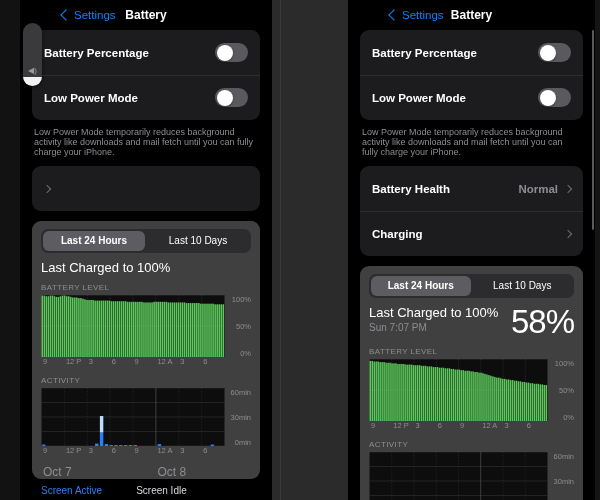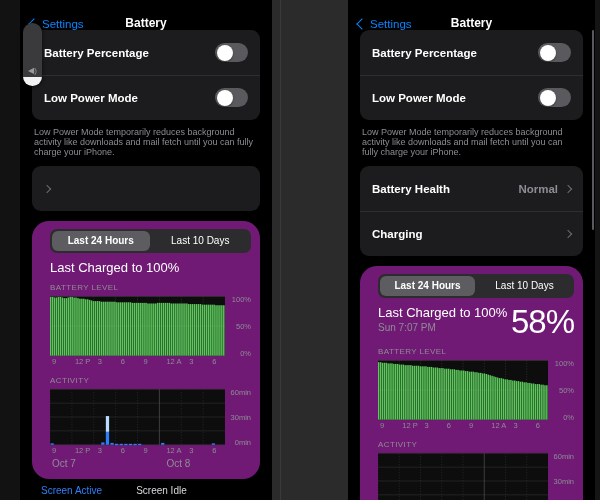--- a/index.html
+++ b/index.html
@@ -16,21 +16,21 @@
   
   .gap{position:absolute;left:272px;top:0;width:76px;height:500px;background:#2b2b2b;}
   .gap-line{position:absolute;left:280px;top:0;width:1px;height:500px;background:#3a3a3a;}
   .edge-right{position:absolute;left:595px;top:0;width:5px;height:500px;background:#151515;}
 
   .panel{position:absolute;top:0;background:#000;overflow:hidden;}
   .panel-left{left:20px;width:252px;height:500px;}
   .panel-right{left:348px;width:247px;height:500px;}
 
   
-  .navbar{position:relative;height:30px;display:flex;align-items:flex-end;}
+  .navbar{position:relative;height:30px;display:flex;align-items:center;padding-left:32px;}
   .back{display:flex;align-items:center;color:#0a84ff;font-size:11.5px;cursor:pointer;}
   .panel-left .back{margin-left:8px;}
   .panel-right .back{margin-left:8px;}
   .chev-back{
     display:inline-block;width:7px;height:7px;margin-right:4px;margin-left:2px;
     border-left:1.8px solid #0a84ff;border-bottom:1.8px solid #0a84ff;
     transform:rotate(45deg);
   }
   .nav-title{
     position:absolute;left:0;right:0;text-align:center;
@@ -64,21 +64,21 @@
     background:#fff;box-shadow:0 1px 2px rgba(0,0,0,.4);
   }
 
   
   .footnote{
     color:#8d8d93;font-size:9px;line-height:10px;
     padding:7px 14px 9px 14px;
   }
 
   
-  .usage-card{background:#701a75;border-radius:17px;margin:10px 12px 0 12px;padding:8px 9px 10px 18px;}
+  .usage-card{background:#404040;border-radius:9px;margin:10px 12px 0 12px;padding:8px 9px 10px 9px;}
 
   .segmented{
     display:flex;background:#2c2c2e;border-radius:7px;padding:2px;gap:2px;
   }
   .seg{
     flex:1;text-align:center;font-size:10px;color:#fff;padding:4px 0 5px 0;
     border-radius:6px;cursor:pointer;white-space:nowrap;
   }
   .seg.active{background:#5d5d61;font-weight:bold;}
 
@@ -91,21 +91,21 @@
 
   .chart-wrap{position:relative;display:flex;}
   .plot{position:relative;flex:1;}
   .plot svg{display:block;width:100%;}
   .y-axis{width:26px;position:relative;}
   .y-tick{position:absolute;right:0;color:#8d8d93;font-size:7.5px;white-space:nowrap;}
 
   .x-axis{position:relative;height:11px;margin-right:26px;}
   .x-tick{position:absolute;top:0;color:#8d8d93;font-size:7.5px;white-space:nowrap;}
   .date-axis{position:relative;height:12px;margin-right:26px;}
-  .date-tick{position:absolute;top:1px;color:#8d8d93;font-size:10px;}
+  .date-tick{position:absolute;top:8px;color:#8d8d93;font-size:12px;}
 
   .legend{display:flex;padding:6px 21px 0 21px;gap:34px;}
   .legend-item{font-size:10px;white-space:nowrap;}
   .legend-active{color:#2d7ff9;}
   .legend-idle{color:#d9d9de;}
 
   
   .volume-hud{
     position:absolute;left:3px;top:23px;width:19px;height:63px;
     background:#3a3a3c;border-radius:10px;overflow:hidden;

